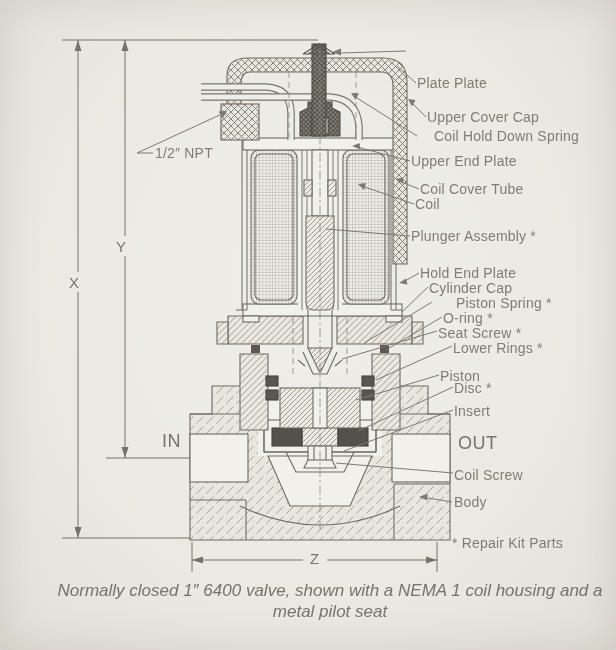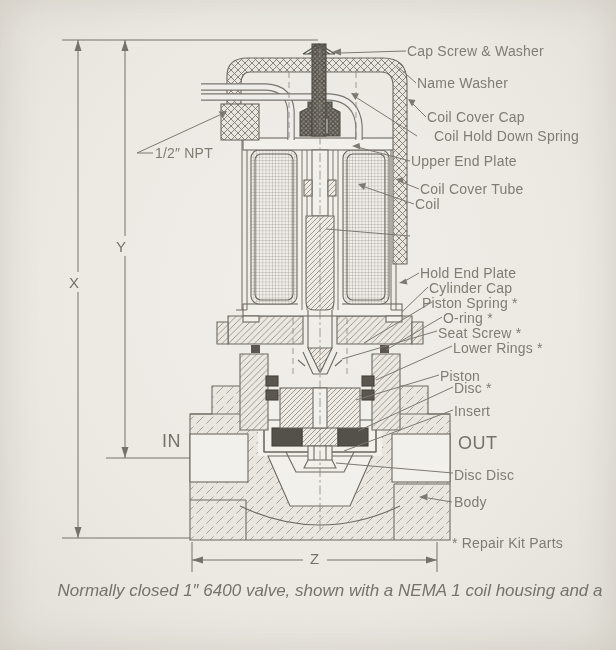--- a/index.html
+++ b/index.html
@@ -216,44 +216,45 @@
         <polygon points="396,179 403,177.5 403.5,184"></polygon>
         <polygon points="358,184 366,183 364,190"></polygon>
         <polygon points="399,283 406,278.5 407.5,284.5"></polygon>
         <polygon points="419,497 427.5,493.5 427.5,500.5"></polygon>
         <polygon points="227,111 218.5,111.5 223,118"></polygon>
       </g>
     </g>
   </g>
 </svg>
 
-<div class="lbl" style="left:407px;top:44px">Cap Screw &amp; Washer</div>
-<div class="lbl" style="left:417px;top:76px">Name Washer</div>
-<div class="lbl" style="left:427px;top:110px">Coil Cover Cap</div>
+<div class="lbl" style="left:417px;top:76px">Plate Plate</div>
+<div class="lbl" style="left:427px;top:110px">Upper Cover Cap</div>
 <div class="lbl" style="left:434px;top:129px">Coil Hold Down Spring</div>
 <div class="lbl" style="left:411px;top:154px">Upper End Plate</div>
 <div class="lbl" style="left:420px;top:182px">Coil Cover Tube</div>
 <div class="lbl" style="left:415px;top:197px">Coil</div>
+<div class="lbl" style="left:411px;top:229px">Plunger Assembly *</div>
 <div class="lbl" style="left:420px;top:266px">Hold End Plate</div>
 <div class="lbl" style="left:429px;top:281px">Cylinder Cap</div>
-<div class="lbl" style="left:422px;top:296px">Piston Spring *</div>
+<div class="lbl" style="left:456px;top:296px">Piston Spring *</div>
 <div class="lbl" style="left:443px;top:311px">O-ring *</div>
 <div class="lbl" style="left:438px;top:326px">Seat Screw *</div>
 <div class="lbl" style="left:453px;top:341px">Lower Rings *</div>
 <div class="lbl" style="left:440px;top:369px">Piston</div>
 <div class="lbl" style="left:454px;top:381px">Disc *</div>
 <div class="lbl" style="left:454px;top:404px">Insert</div>
-<div class="lbl" style="left:454px;top:468px">Disc Disc</div>
+<div class="lbl" style="left:454px;top:468px">Coil Screw</div>
 <div class="lbl" style="left:454px;top:495px">Body</div>
 
 <div class="lbl" style="left:452px;top:536px">* Repair Kit Parts</div>
 <div class="lbl" style="left:155px;top:146px">1/2″ NPT</div>
 <div class="lbl port" style="left:162px;top:434px">IN</div>
 <div class="lbl port" style="left:458px;top:436px">OUT</div>
 <div class="lbl dim" style="left:69px;top:275px">X</div>
 <div class="lbl dim" style="left:116px;top:239px">Y</div>
 <div class="lbl dim" style="left:310px;top:551px">Z</div>
 
 <div class="caption">
   <div>Normally closed 1″ 6400 valve, shown with a NEMA 1 coil housing and a</div>
+  <div>metal pilot seat</div>
 </div>
 
 </div>
 
 </body></html>

